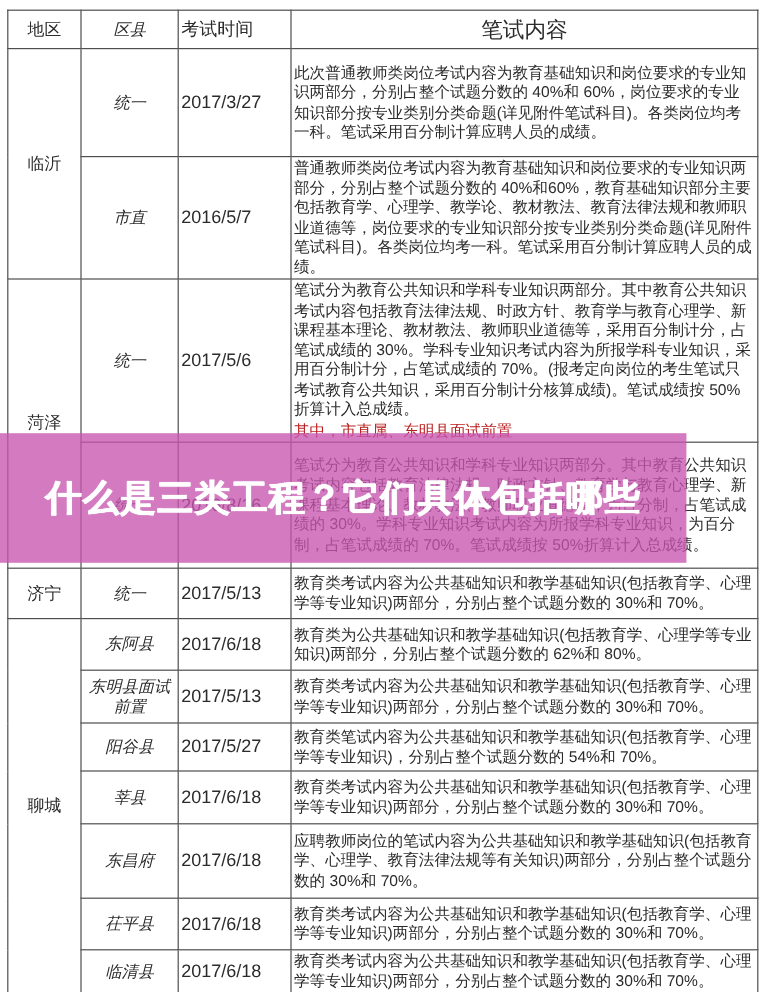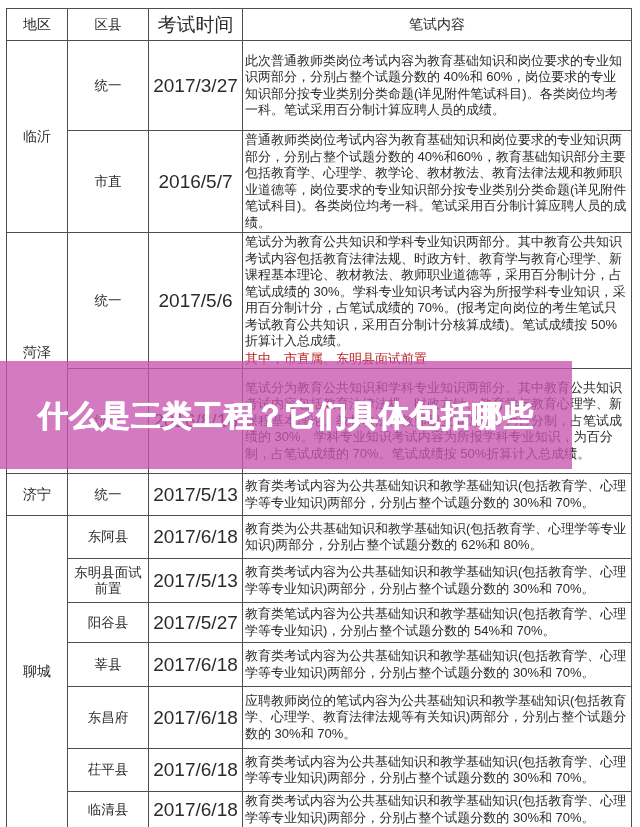--- a/index.html
+++ b/index.html
@@ -13,23 +13,23 @@
     border-collapse:collapse;table-layout:fixed;width:626px;
     color:#2b2b2b;
   }
   table.exam td,table.exam th{
     border:1px solid #4f4f4f;
     padding:1px 2px;
     font-weight:normal;
     overflow:hidden;
   }
   th.c1,td.c1{width:56px;text-align:center;font-size:14px;}
-  th.c2,td.c2{width:76px;text-align:center;font-size:13.5px;line-height:16px;}
-  th.c3,td.c3{width:89px;text-align:center;font-size:19px;}
-  th.c4,td.c4{text-align:center;font-size:14px;}
+  th.c2,td.c2{width:76px;text-align:center;font-size:13.5px;line-height:16px;font-style:italic;}
+  th.c3,td.c3{width:89px;text-align:left;font-size:15px;}
+  th.c4,td.c4{text-align:center;font-size:18px;}
   td.c4{text-align:left;font-size:13px;line-height:16.5px;padding:2px 1px 2px 3px;}
   thead tr{height:32px;}
   tbody tr:nth-child(1){height:90px;}
   tbody tr:nth-child(2){height:99px;}
   tbody tr:nth-child(3){height:136px;}
   tbody tr:nth-child(4){height:105px;}
   tbody tr:nth-child(5){height:42px;}
   tbody tr:nth-child(6){height:43px;}
   tbody tr:nth-child(7){height:44px;}
   tbody tr:nth-child(8){height:40px;}

